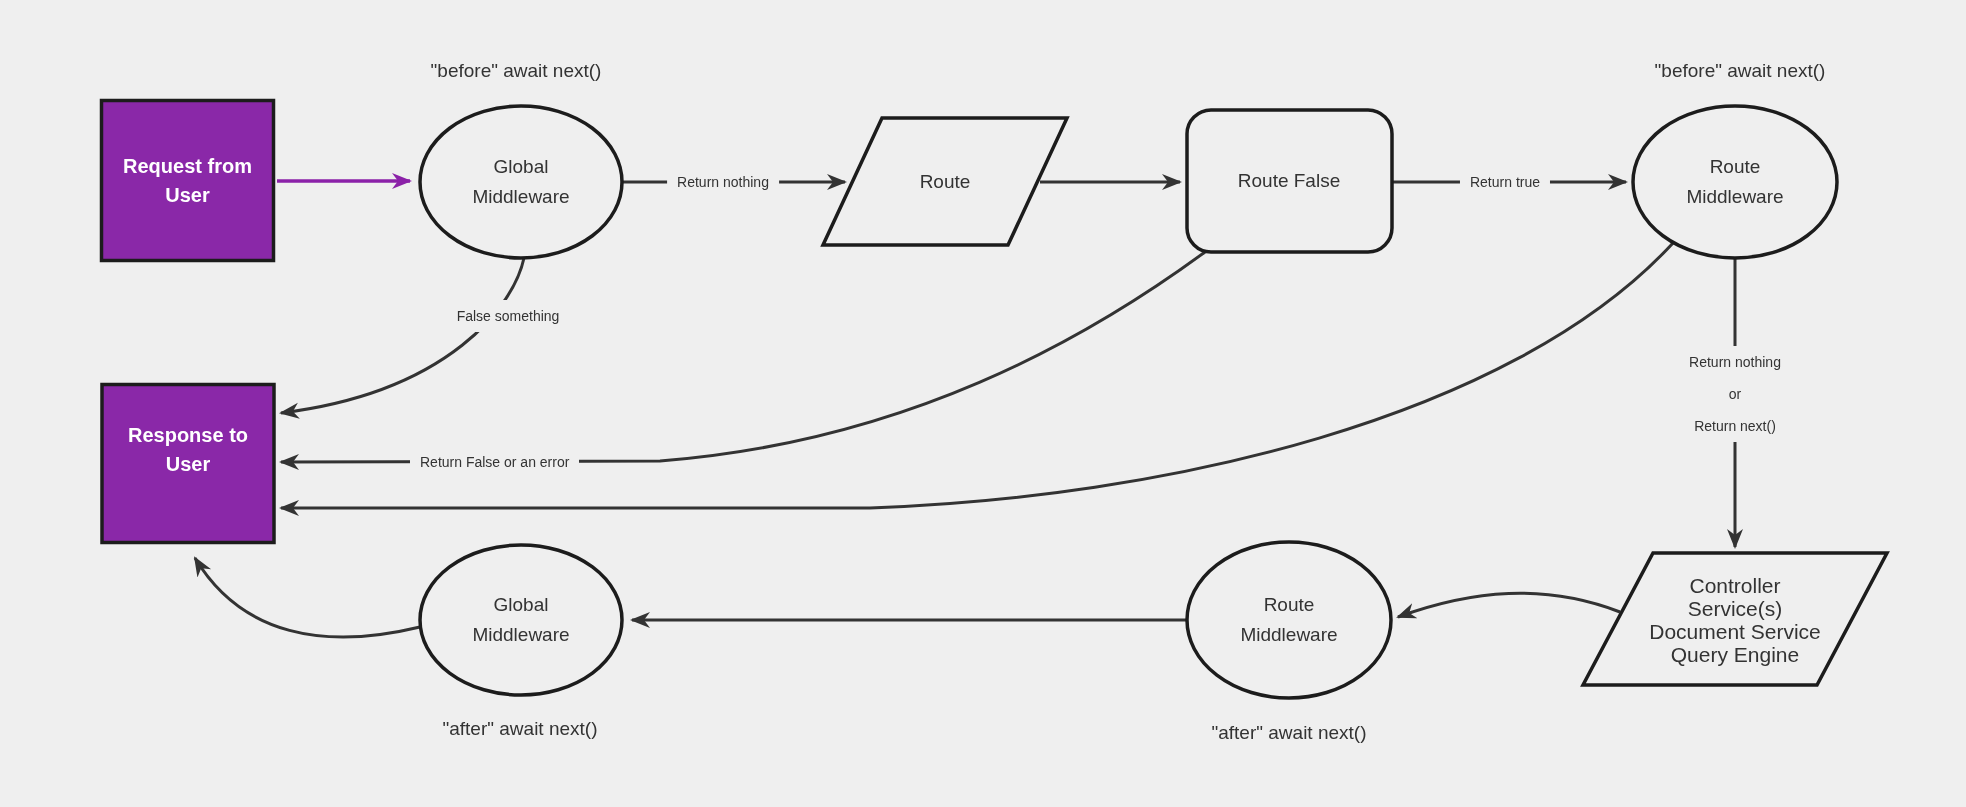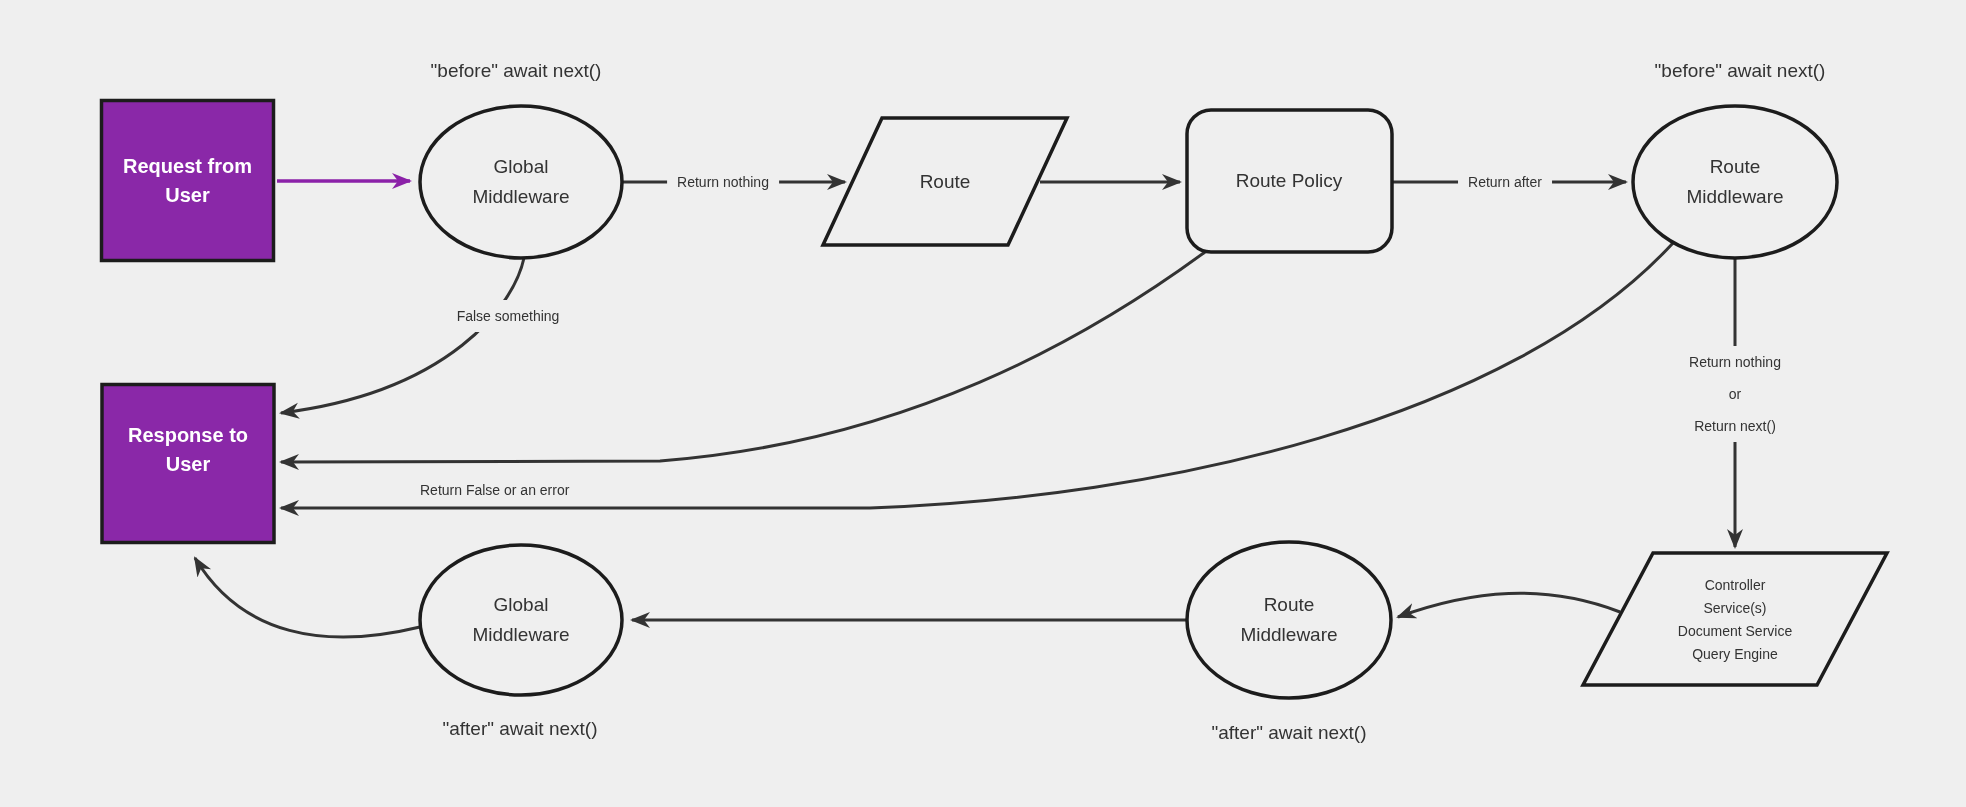--- a/index.html
+++ b/index.html
@@ -17,21 +17,21 @@
   .nlabel {
     position: absolute;
     transform: translate(-50%, -50%);
     text-align: center;
     white-space: pre-line;
     color: #333333;
     font-size: 19px;
     line-height: 30px;
     pointer-events: none;
   }
-  .nlabel.small { font-size: 14px; line-height: 23px; }
+  .nlabel.small { font-size: 21px; line-height: 23px; }
 
   
   .boxlabel {
     position: absolute;
     display: flex;
     align-items: center;
     justify-content: center;
     text-align: center;
     white-space: pre-line;
     color: #ffffff;
@@ -47,21 +47,21 @@
     transform: translate(-50%, -50%);
     background: #efefef;
     color: #333333;
     font-size: 14px;
     line-height: 32px;
     padding: 0 10px;
     white-space: pre-line;
     text-align: center;
     pointer-events: none;
   }
-  .elabel.left-aligned { transform: translateY(-50%); margin-top: 28px; }
+  .elabel.left-aligned { transform: translateY(-50%); }
 
   
   .annot {
     position: absolute;
     transform: translate(-50%, -50%);
     color: #333333;
     font-size: 19px;
     white-space: nowrap;
     pointer-events: none;
   }
@@ -112,40 +112,40 @@
     <ellipse cx="1289" cy="620" rx="102" ry="78" fill="#efefef" stroke="#1c1c1c" stroke-width="3.5"></ellipse>
     <ellipse cx="521" cy="620" rx="101" ry="75" fill="#efefef" stroke="#1c1c1c" stroke-width="3.5"></ellipse>
     <rect x="102" y="384.5" width="172" height="158" fill="#8A28A8" stroke="#1c1c1c" stroke-width="3.5"></rect>
   </svg>
 
   <div class="boxlabel" style="left:101px; top:100px; width:173px; height:161px;">Request from
 User</div>
   <div class="nlabel" style="left:521px; top:182px;">Global
 Middleware</div>
   <div class="nlabel" style="left:945px; top:182px;">Route</div>
-  <div class="nlabel" style="left:1289px; top:181px;">Route Policy</div>
+  <div class="nlabel" style="left:1289px; top:181px;">Route False</div>
   <div class="nlabel" style="left:1735px; top:182px;">Route
 Middleware</div>
   <div class="nlabel small" style="left:1735px; top:620px;">Controller
 Service(s)
 Document Service
 Query Engine</div>
   <div class="nlabel" style="left:1289px; top:620px;">Route
 Middleware</div>
   <div class="nlabel" style="left:521px; top:620px;">Global
 Middleware</div>
   <div class="boxlabel" style="left:102px; top:384px; width:172px; height:131px;">Response to
 User</div>
 
   <div class="annot" style="left:516px; top:71px;">"before" await next()</div>
   <div class="annot" style="left:1740px; top:71px;">"before" await next()</div>
   <div class="annot" style="left:1289px; top:733px;">"after" await next()</div>
   <div class="annot" style="left:520px; top:729px;">"after" await next()</div>
 
   <div class="elabel" style="left:723px; top:182px;">Return nothing</div>
-  <div class="elabel" style="left:1505px; top:182px;">Return after</div>
+  <div class="elabel" style="left:1505px; top:182px;">Return true</div>
   <div class="elabel" style="left:508px; top:316px;">False something</div>
   <div class="elabel left-aligned" style="left:410px; top:462px;">Return False or an error</div>
   <div class="elabel" style="left:1735px; top:394px;">Return nothing
 or
 Return next()</div>
 
 </div>
 
 </body></html>

